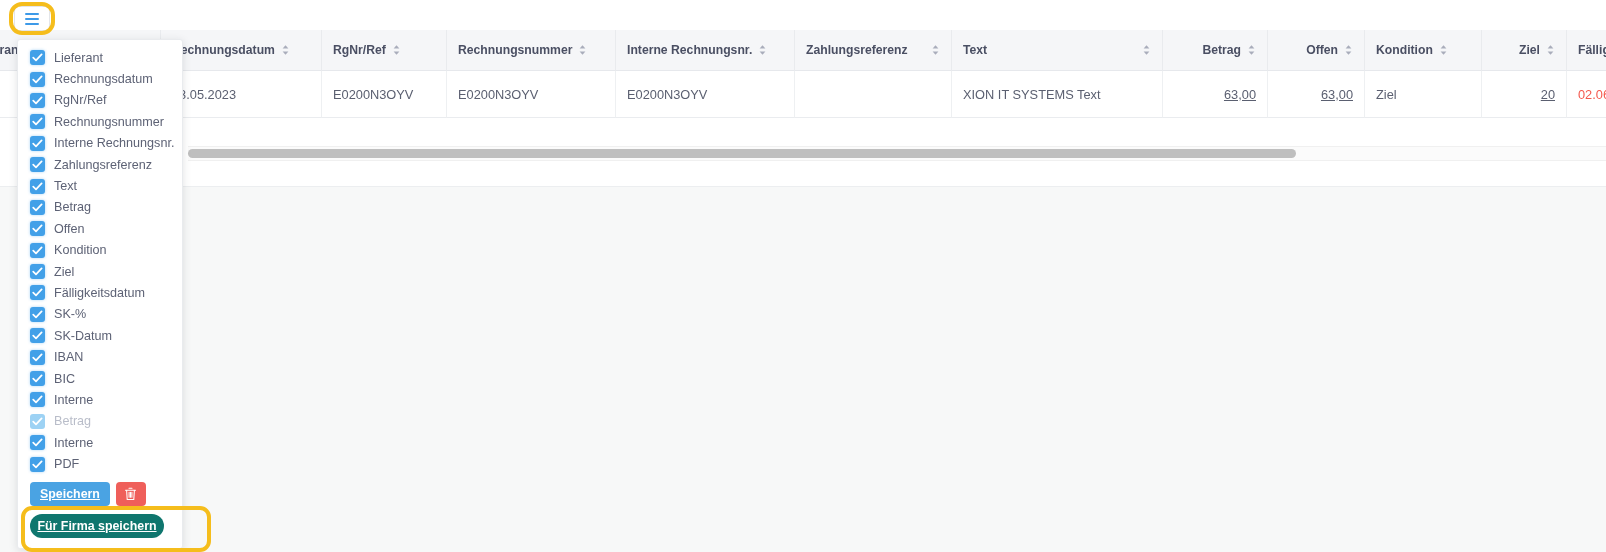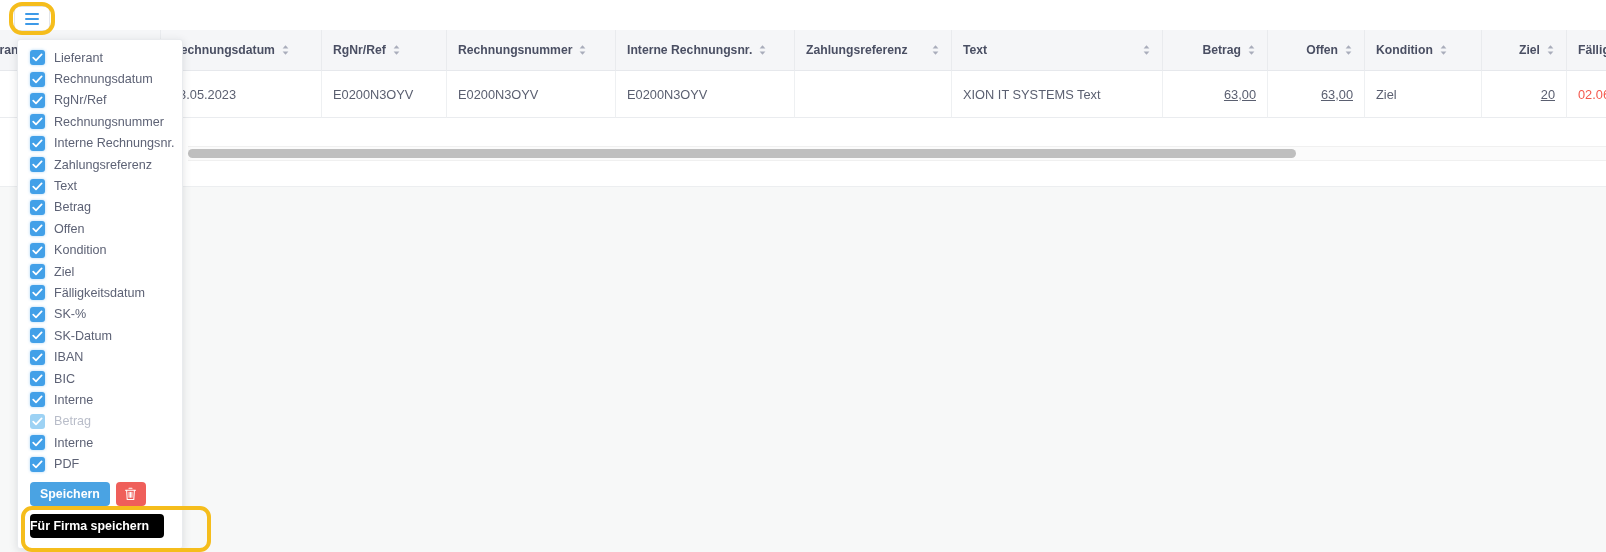--- a/index.html
+++ b/index.html
@@ -214,40 +214,41 @@
     font-family: "Liberation Sans", sans-serif;
     font-size: 12.4px;
     font-weight: bold;
     color: #ffffff;
     cursor: pointer;
     height: 24px;
     line-height: 24px;
     padding: 0 10px;
     box-sizing: border-box;
   }
-  .btn-primary { background: #4aa3e3; }
+  .btn-primary { background: #4aa3e3; text-decoration: underline; }
   .btn-danger {
     background: #ef5f5a;
     width: 30px;
     padding: 0;
     display: flex;
     align-items: center;
     justify-content: center;
   }
   .btn-danger svg { display: block; }
 
   .firma-row {
     position: relative;
     padding: 8px 12px 2px 12px;
   }
   .btn-firma {
-    background: #000000;
+    background: #0f766e;
     width: 134px;
-    text-align: left;
+    text-align: center;
     padding: 0;
+    border-radius: 12px;
   }
   .firma-ring {
     position: absolute;
     left: 3px;
     top: 0px;
     width: 190px;
     height: 46px;
     border: 4px solid #f5bd1c;
     border-radius: 11px;
     box-sizing: border-box;

